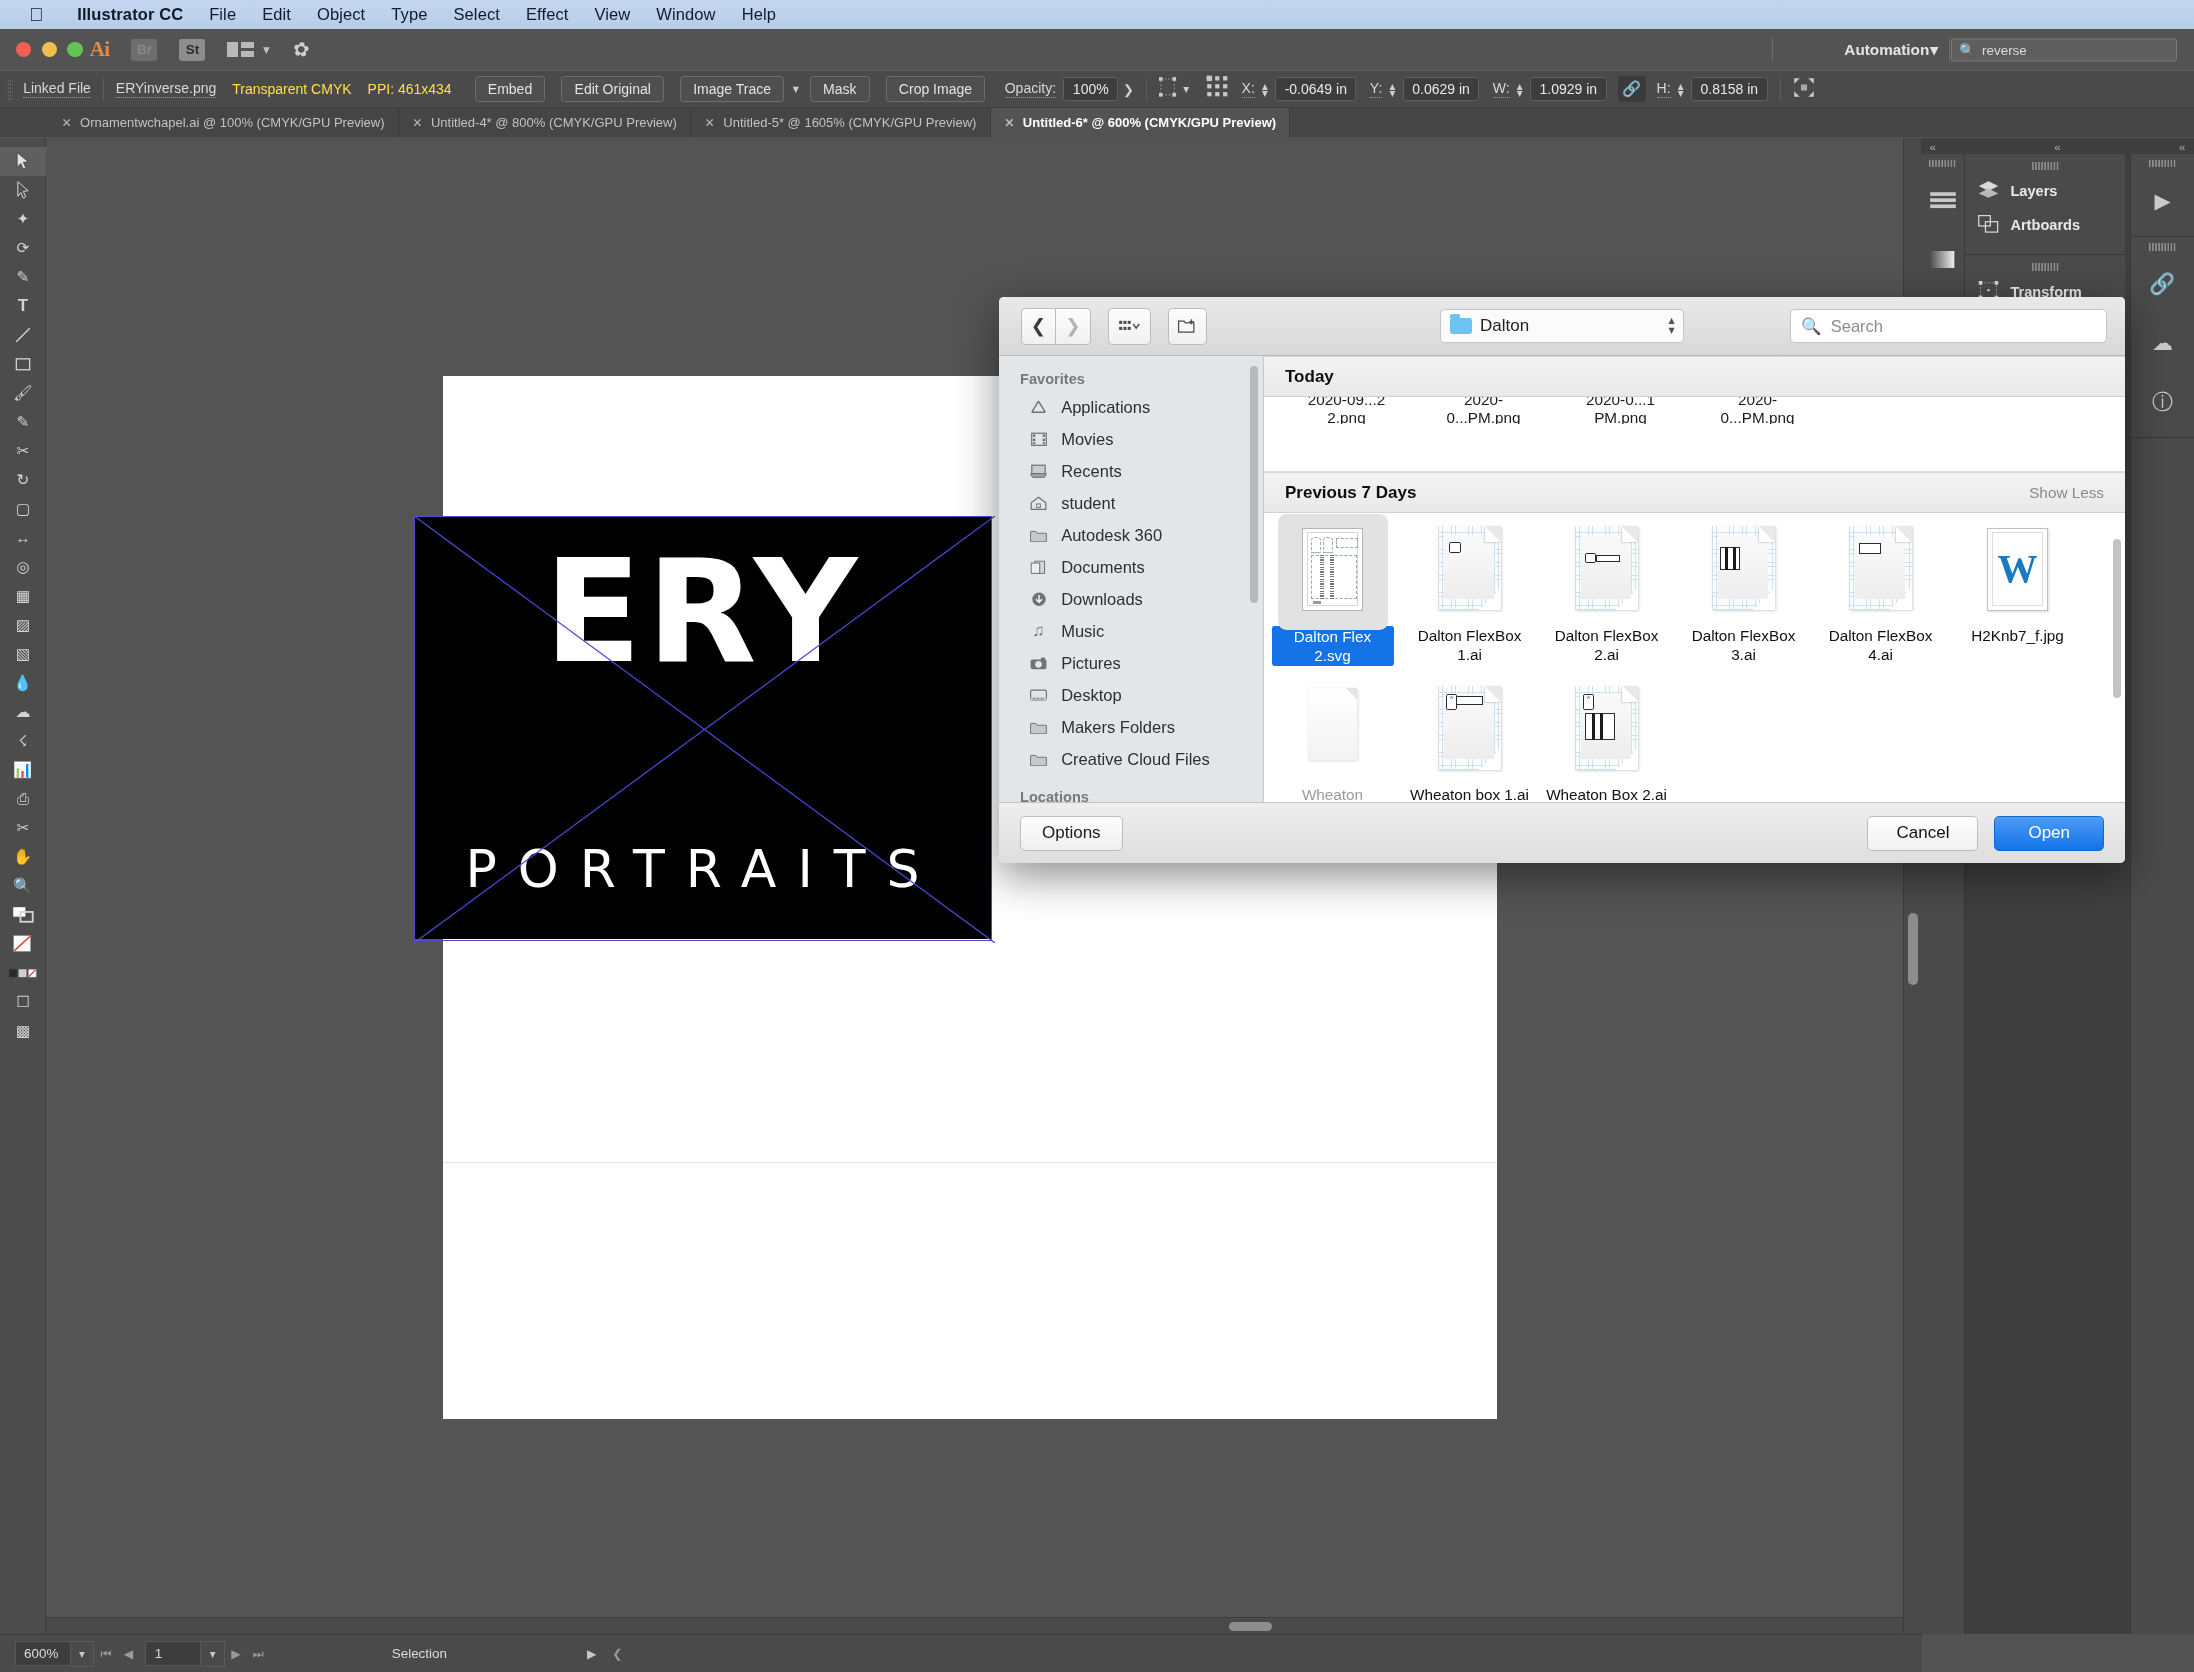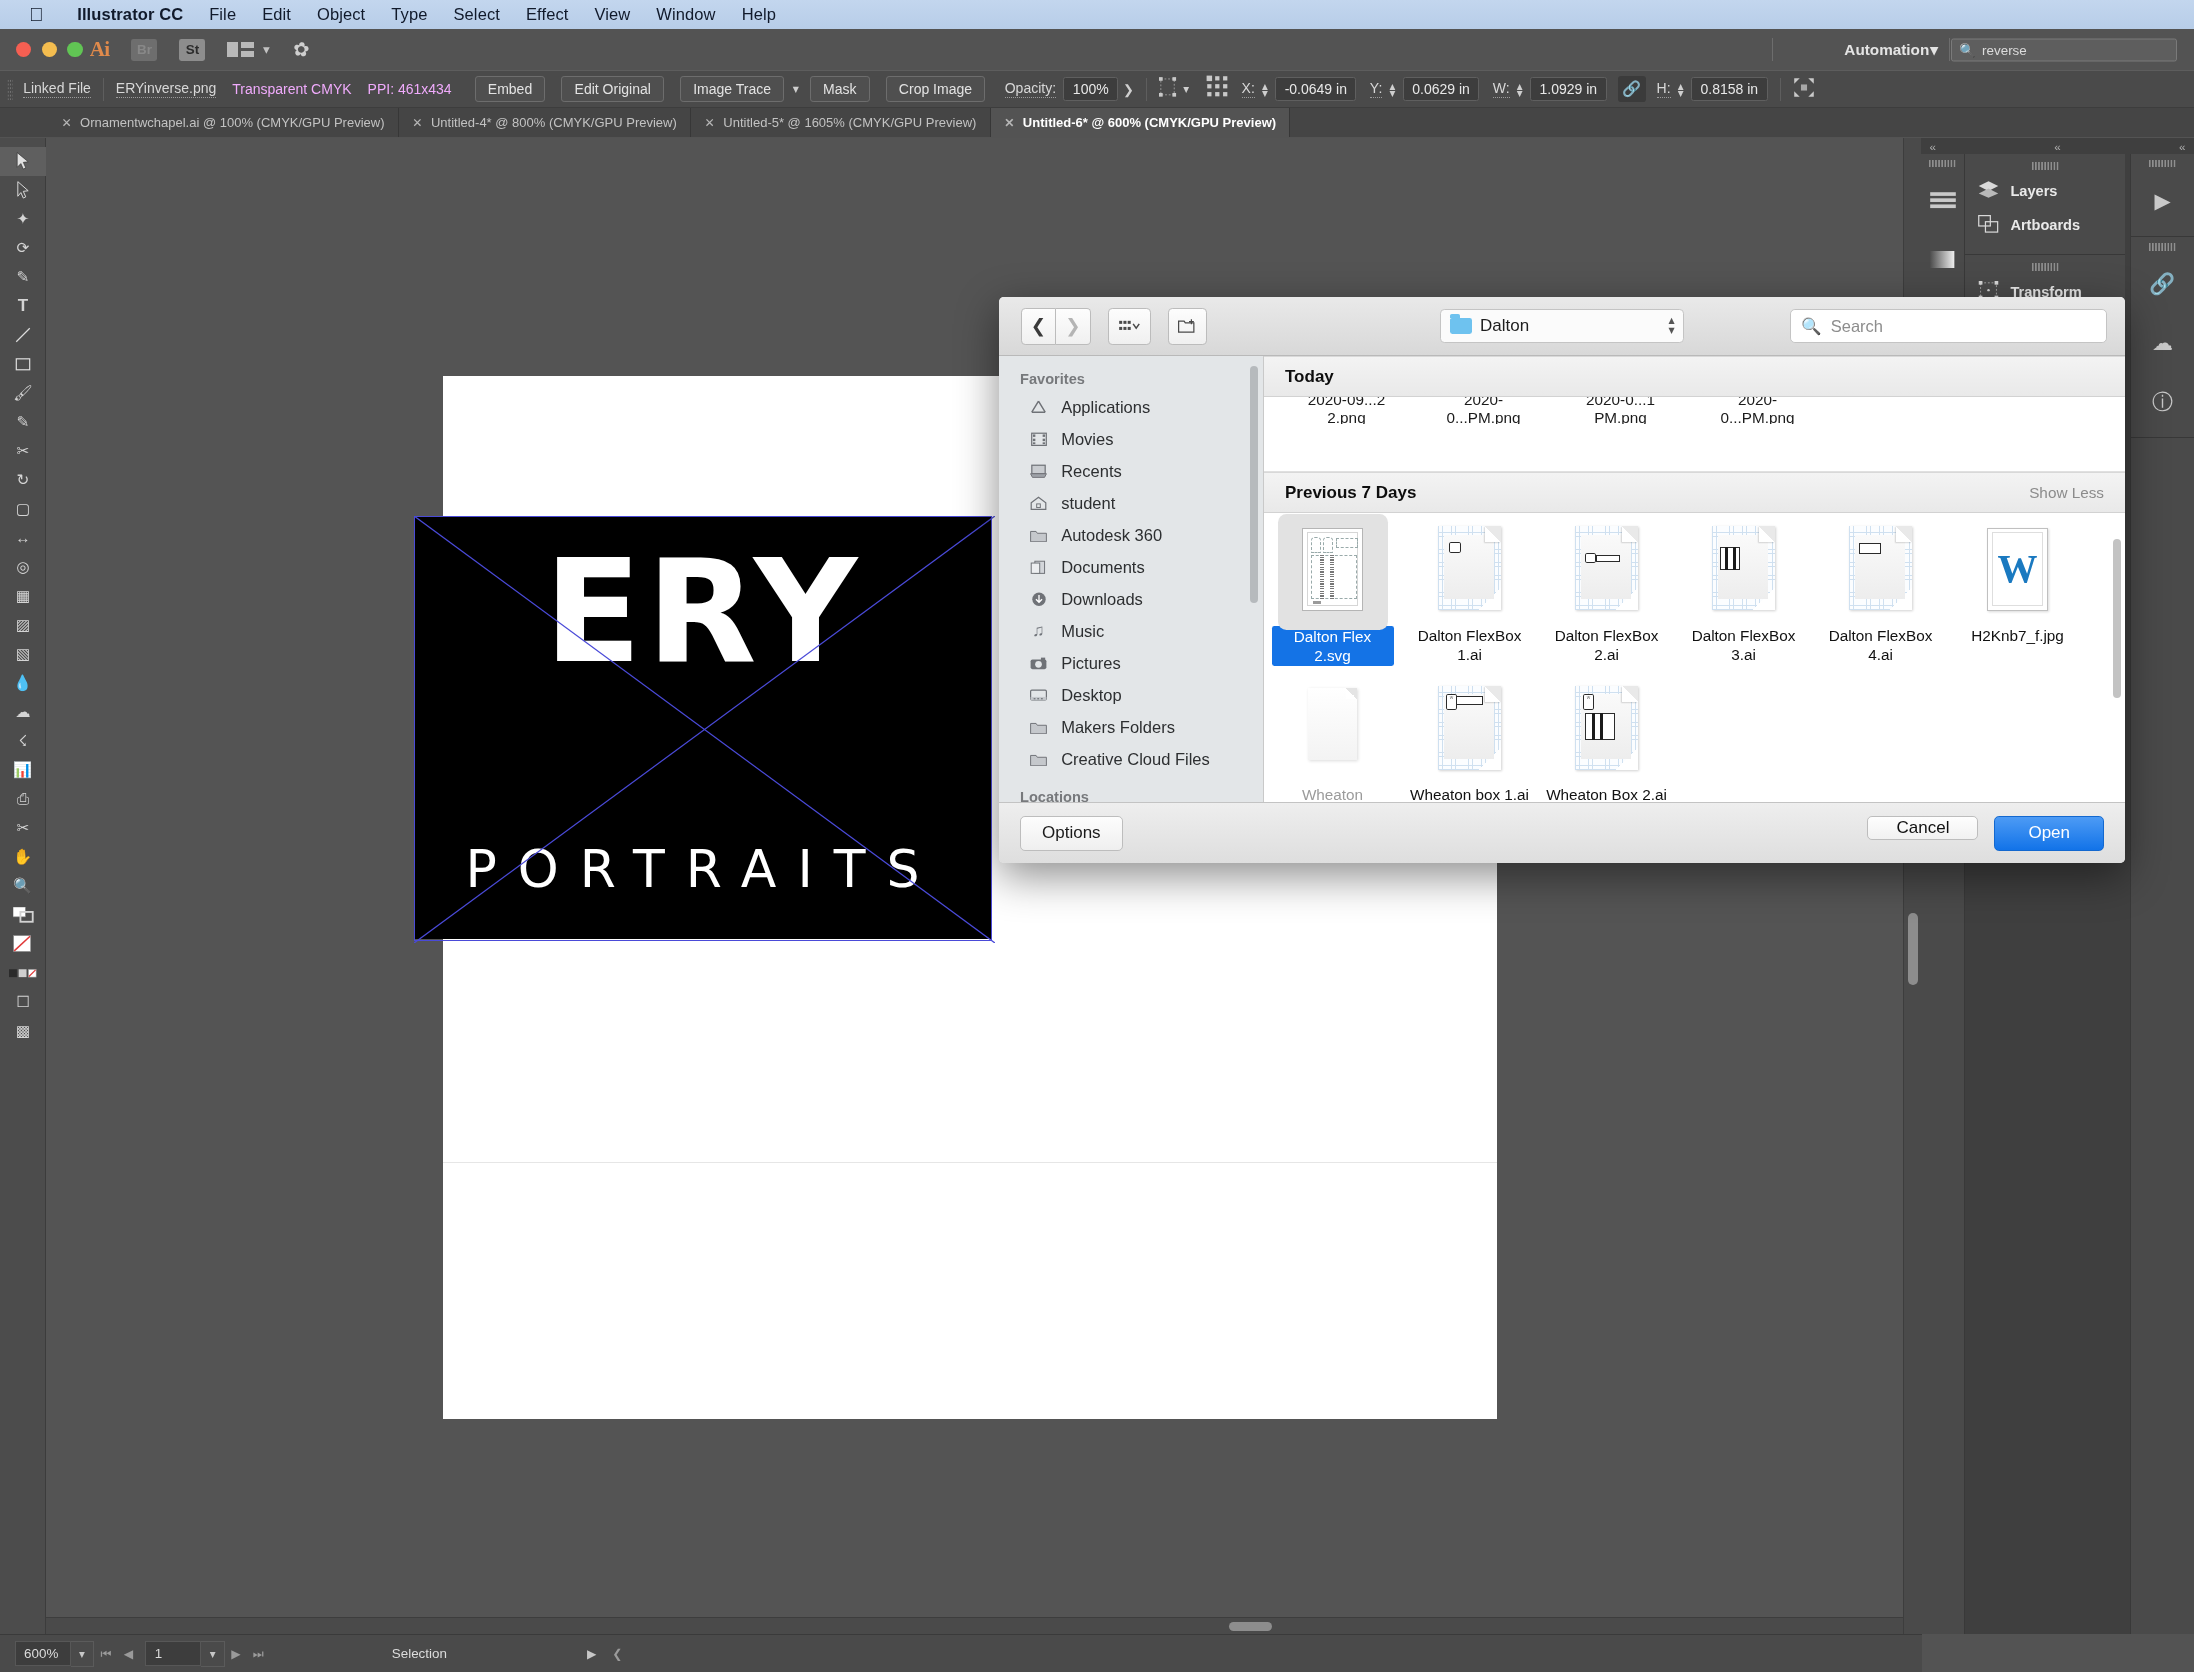--- a/index.html
+++ b/index.html
@@ -57,21 +57,21 @@
   
   #ctrlbar {
     position: absolute; top: 41px; left: 0; width: 100%; height: 38px;
     background: #4a4a4a; border-top: 0.6px solid #5d5d5d; border-bottom: 0.6px solid #3d3d3d;
     display: flex; align-items: center; color: #d8d8d8; font-size: 14px;
   }
   .grip { width: 6.1px; height: 21px; margin: 0 9.8px 0 7.3px;
           background-image: radial-gradient(#8a8a8a 0.7px, transparent 0.8px);
           background-size: 2.4px 3.7px; opacity:.7;}
   .cdot { border-bottom: 1.2px dotted #9b9b9b; padding-bottom: 1.2px; }
-  .cmut { color: #f0abfc; }
+  .cmut { color: #fde047; }
   .cbtn { border: 0.6px solid #6d6d6d; border-radius: 3.1px; padding: 4.3px 12.2px;
           color: #e3e3e3; background: #4f4f4f; font-size: 14px; white-space: nowrap;}
   .cfield { background:#3d3d3d; border:0.6px solid #5f5f5f; border-radius:2.4px;
             padding: 3.1px 8.5px; color:#e8e8e8; min-width: 49px; display:inline-block;}
   .stepper { display:inline-flex; flex-direction:column; line-height:.62;
              font-size:11.6px; color:#cfcfcf; padding: 0 2.4px;}
   .divd { width:0.6px; height:23px; background:#5e5e5e; margin: 0 12.2px; }
   .unitgrp { display:flex; align-items:center; gap:4.9px; }
   .linkbtn { width:28px; height:26px; background:#3b3b3b; border-radius:3.1px;
              display:flex; align-items:center; justify-content:center; color:#d6d6d6; font-size:15.3px;}
@@ -246,21 +246,21 @@
               background: linear-gradient(#fafafa,#ededed); }
   .mk { position:absolute; border:0.9px solid #2b2b2b; background:#fff; }
 
   #dlg-foot { position:absolute; bottom:0; left:0; right:0; height:61px;
               background: linear-gradient(#eeeeee,#dedede); border-top:0.6px solid #c3c3c3;
               display:flex; align-items:center; padding: 0 21px; }
   .opt-btn { height:35px; padding: 0 21px; background: linear-gradient(#fdfdfd,#efefef);
              border:0.6px solid #bdbdbd; border-radius:4.9px; font-size:17px; color:#1b1b1b;
              display:flex; align-items:center; }
   .foot-right { margin-left:auto; display:flex; gap:16px; }
-  .btn-cancel { height:24px; padding: 0 28px; background: linear-gradient(#fefefe,#f1f1f1);
+  .btn-cancel { height:35px; padding: 0 28px; background: linear-gradient(#fefefe,#f1f1f1);
                 border:0.6px solid #bdbdbd; border-radius:4.9px; font-size:17px; color:#111;
                 display:flex; align-items:center;}
   .btn-open { height:35px; padding: 0 33px; background: linear-gradient(#4d9bf5,#1273e8);
               border:0.6px solid #1368cf; border-radius:4.9px; font-size:17px; color:#fff;
               display:flex; align-items:center;}
   .main-scroll { position:absolute; right:3.7px; top:183px; width:8px; height:159px;
                  background:#c3c3c3; border-radius:4.3px;}
 </style>
 </head>
 <body>

